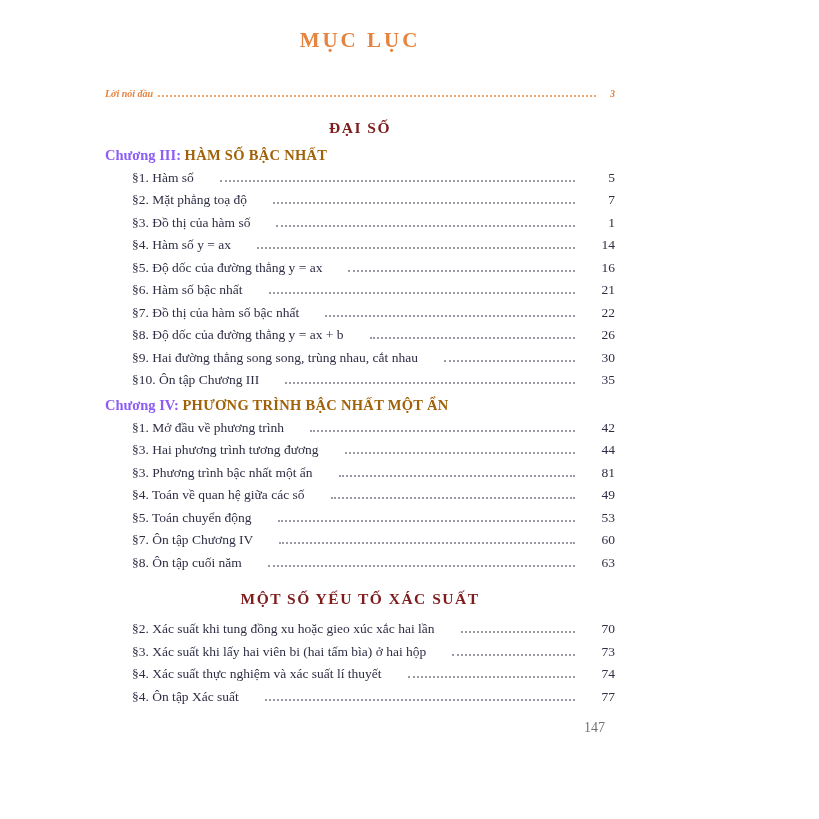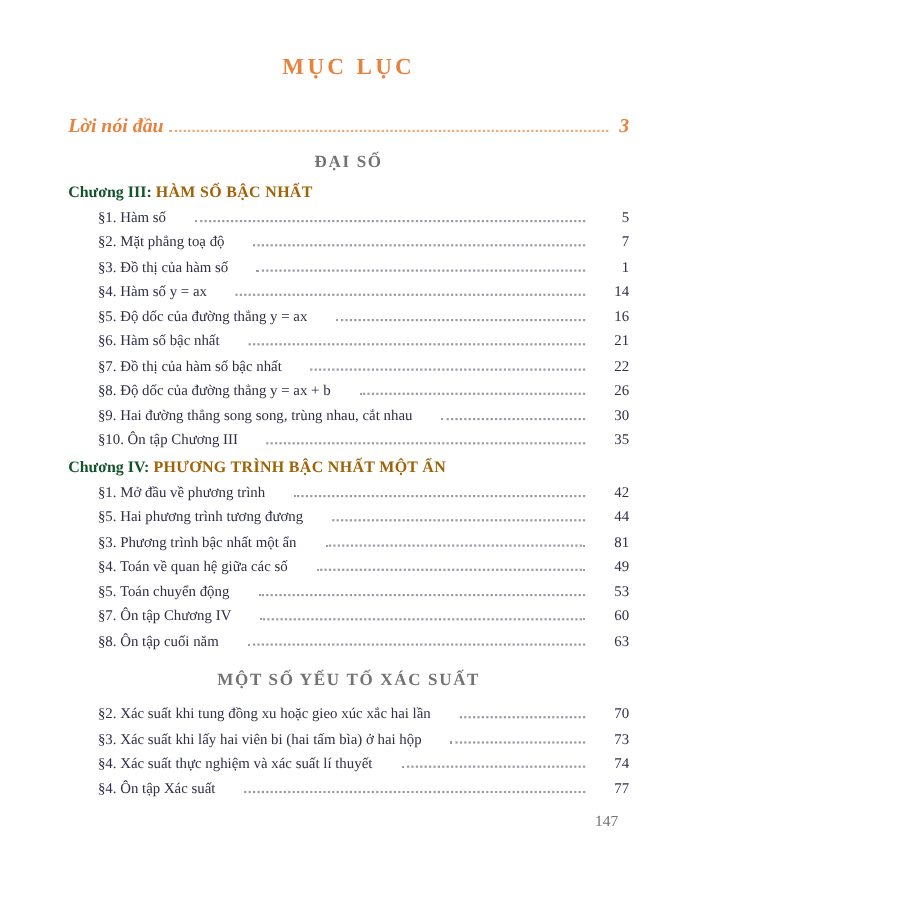--- a/index.html
+++ b/index.html
@@ -8,22 +8,22 @@
     width: 819px;
     height: 819px;
     background: #ffffff;
     overflow: hidden;
     font-family: "Liberation Serif", "DejaVu Serif", serif;
     color: #2e2e45;
   }
   .page {
     position: relative;
     width: 510px;
-    margin-left: 62px;
-    padding-top: 48px;
+    margin-left: 105px;
+    padding-top: 28px;
     box-sizing: border-box;
   }
   .page-title {
     text-align: center;
     font-size: 21px;
     font-weight: bold;
     letter-spacing: 3px;
     color: #e6833f;
     margin: 0 0 0 0;
   }
@@ -42,42 +42,42 @@
   }
   .toc-row .pagenum {
     text-align: right;
     min-width: 16px;
   }
   .foreword {
     margin-top: 30px;
     color: #e6833f;
     font-style: italic;
     font-weight: bold;
-    font-size: 18px;
+    font-size: 10px;
   }
   .foreword .dots {
     border-bottom-color: #eda872;
   }
   .section-heading {
     text-align: center;
     font-size: 15.5px;
     font-weight: bold;
     letter-spacing: 1.5px;
-    color: #737373;
+    color: #7f1d1d;
     margin: 13px 0 7px 0;
   }
   .chapter-line {
     font-size: 14.5px;
     font-weight: bold;
     line-height: 23px;
     margin-top: 2px;
     white-space: nowrap;
   }
   .chapter-label {
-    color: #14532d;
+    color: #8b5cf6;
   }
   .chapter-title {
     color: #a16207;
     letter-spacing: 0.3px;
   }
   .items .toc-row {
     padding-left: 27px;
     gap: 21px;
   }
   .footer-pagenum {
@@ -166,21 +166,21 @@
     <span class="chapter-title">PHƯƠNG TRÌNH BẬC NHẤT MỘT ẨN</span>
   </div>
 
   <div class="items">
     <div class="toc-row">
       <span>§1. Mở đầu về phương trình</span>
       <span class="dots"></span>
       <span class="pagenum">42</span>
     </div>
     <div class="toc-row">
-      <span>§5. Hai phương trình tương đương</span>
+      <span>§3. Hai phương trình tương đương</span>
       <span class="dots"></span>
       <span class="pagenum">44</span>
     </div>
     <div class="toc-row">
       <span>§3. Phương trình bậc nhất một ẩn</span>
       <span class="dots"></span>
       <span class="pagenum">81</span>
     </div>
     <div class="toc-row">
       <span>§4. Toán về quan hệ giữa các số</span>

